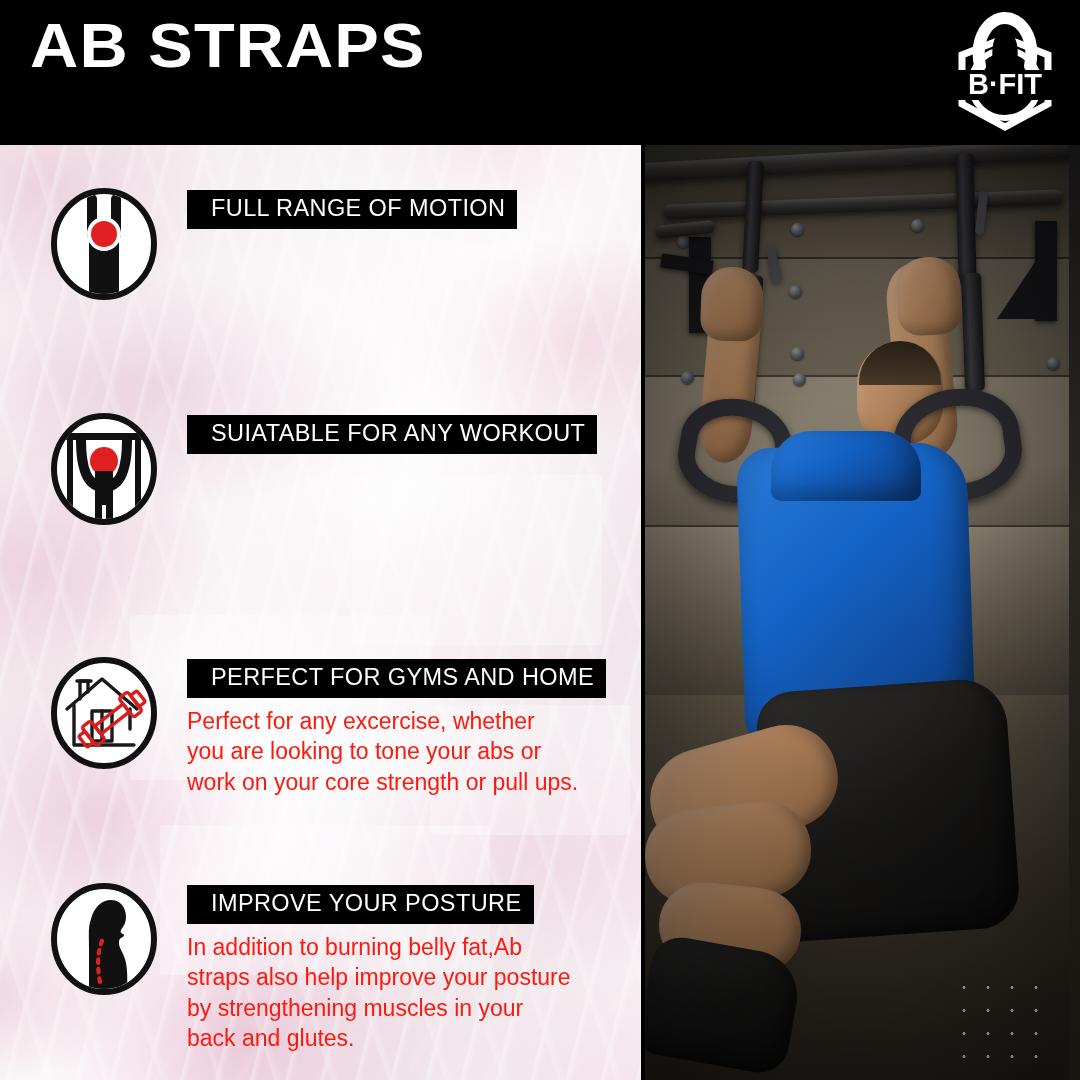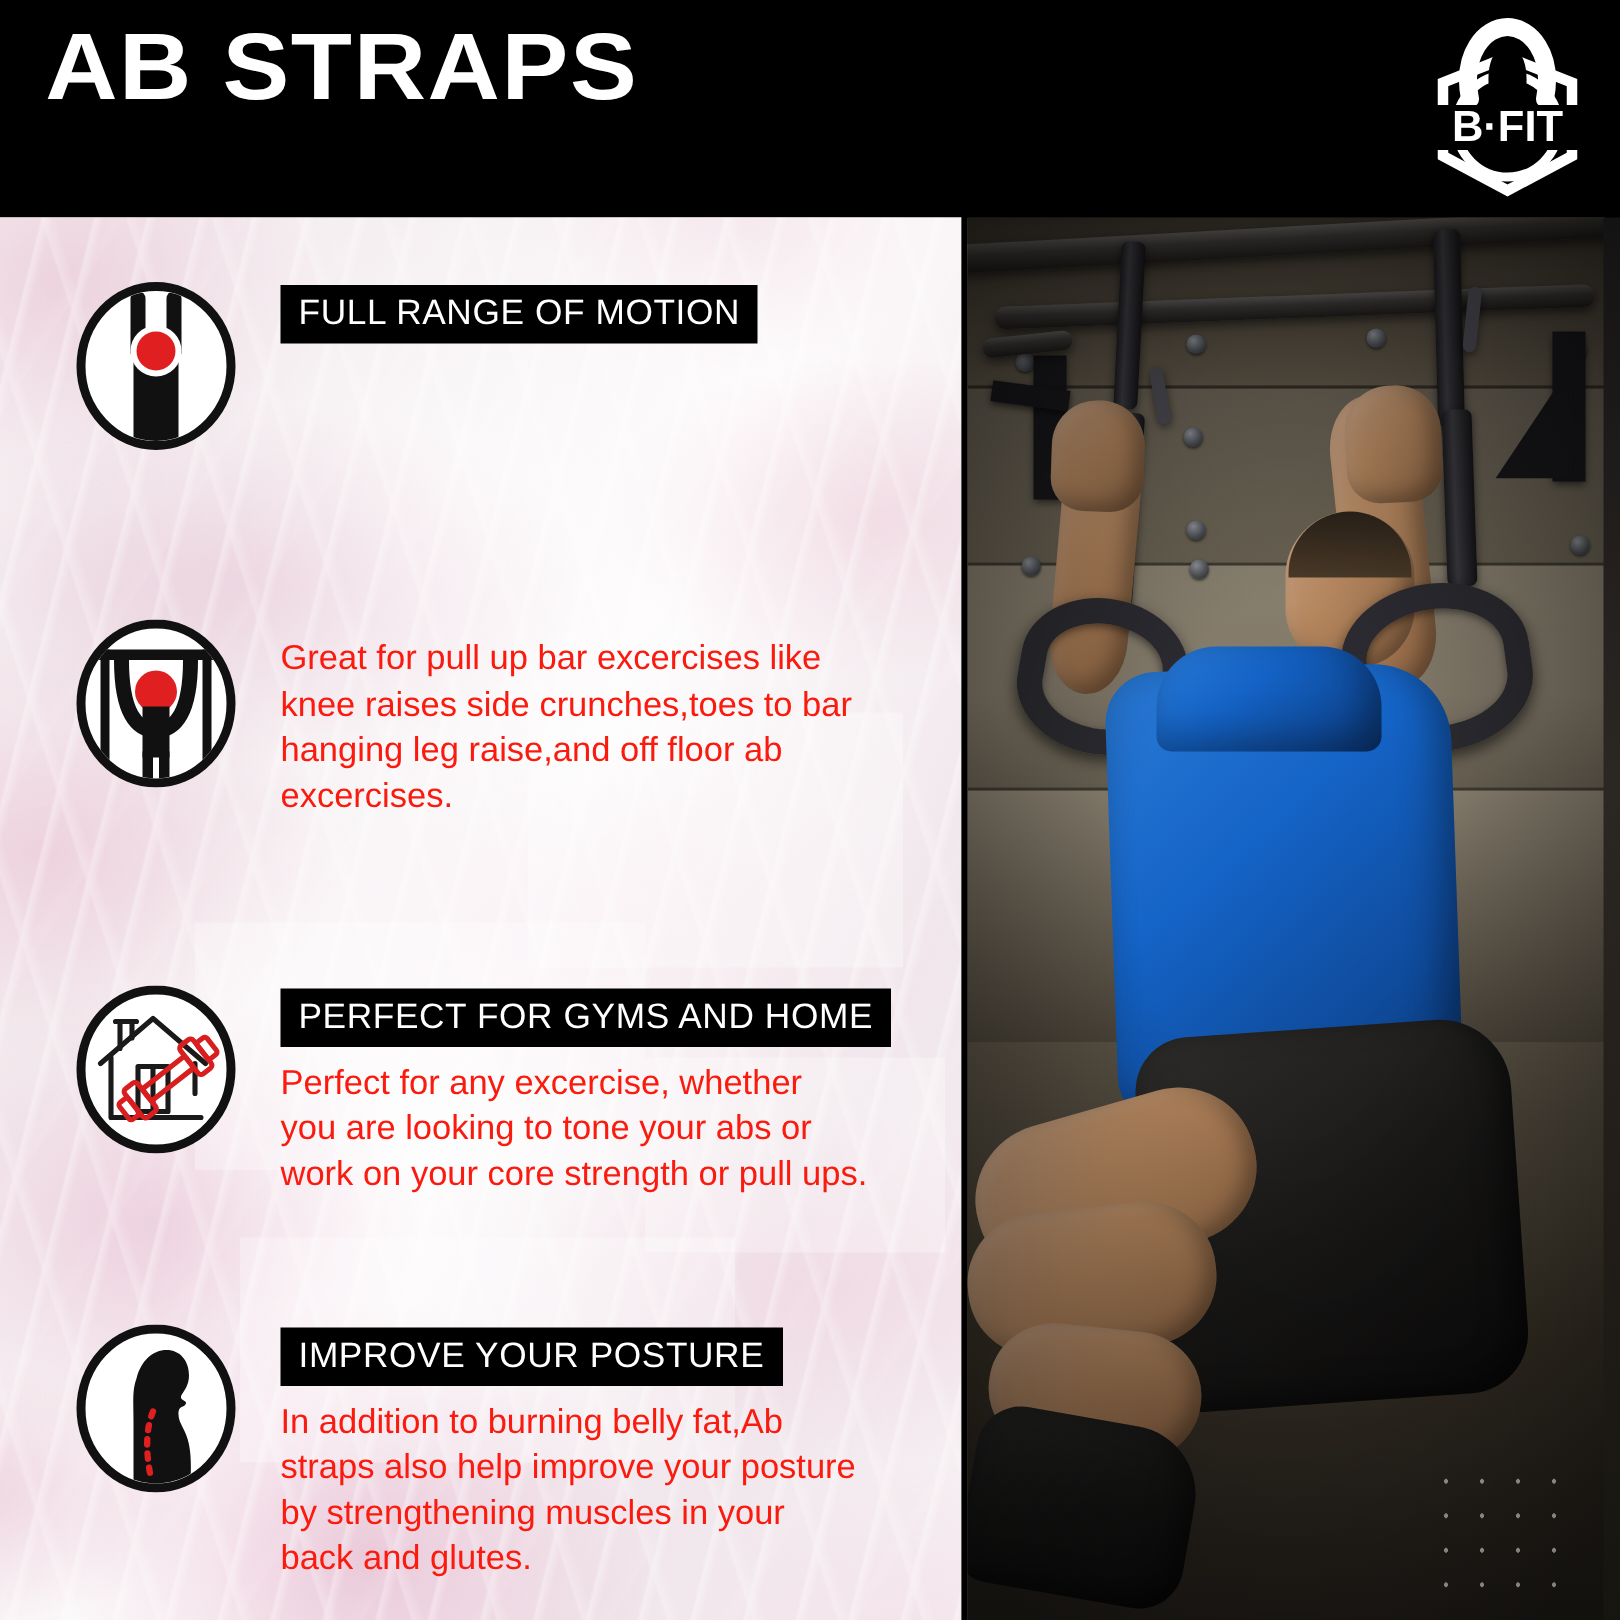--- a/index.html
+++ b/index.html
@@ -112,21 +112,21 @@
     flex:0 0 108px;
   }
   .icon-badge svg{display:block;width:100%;height:100%;}
   .feature-body{margin-left:29px;padding-top:2px;}
   .feature-head{
     display:inline-block;
     background:#000;
     color:#fff;
     font-size:23.5px;
     letter-spacing:.4px;
-    padding:7px 12px 8px 12px;
+    padding:7px 12px 8px 24px;
     line-height:1;
     white-space:nowrap;
     font-weight:400;
   }
   .feature-text{
     color:#FA1A0E;
     font-size:23px;
     line-height:30.5px;
     margin-top:8px;
     max-width:430px;
@@ -294,24 +294,21 @@
             <circle cx="54" cy="48" r="14" fill="#E02020"></circle>
 
             <rect x="45" y="58" width="18" height="34" fill="#111111"></rect>
 
             <rect x="45" y="88" width="7" height="24" fill="#111111"></rect>
             <rect x="56" y="88" width="7" height="24" fill="#111111"></rect>
           </g>
         </svg>
       </div>
       <div class="feature-body">
-        <div class="feature-text">Great for pull up bar excercises like
-knee raises side crunches,toes to bar
-hanging leg raise,and off floor ab
-excercises.</div>
+        <div class="feature-head">SUIATABLE FOR ANY WORKOUT</div>
       </div>
     </div>
 
     <div class="feature" style="left:50px;top:512px;">
       <div class="icon-badge">
         <svg viewBox="0 0 108 112" xmlns="http://www.w3.org/2000/svg">
           <ellipse cx="54" cy="56" rx="50" ry="53" fill="#ffffff" stroke="#111111" stroke-width="6"></ellipse>
           <clipPath id="c3">
               <ellipse cx="54" cy="56" rx="47" ry="50"></ellipse>
             </clipPath>

